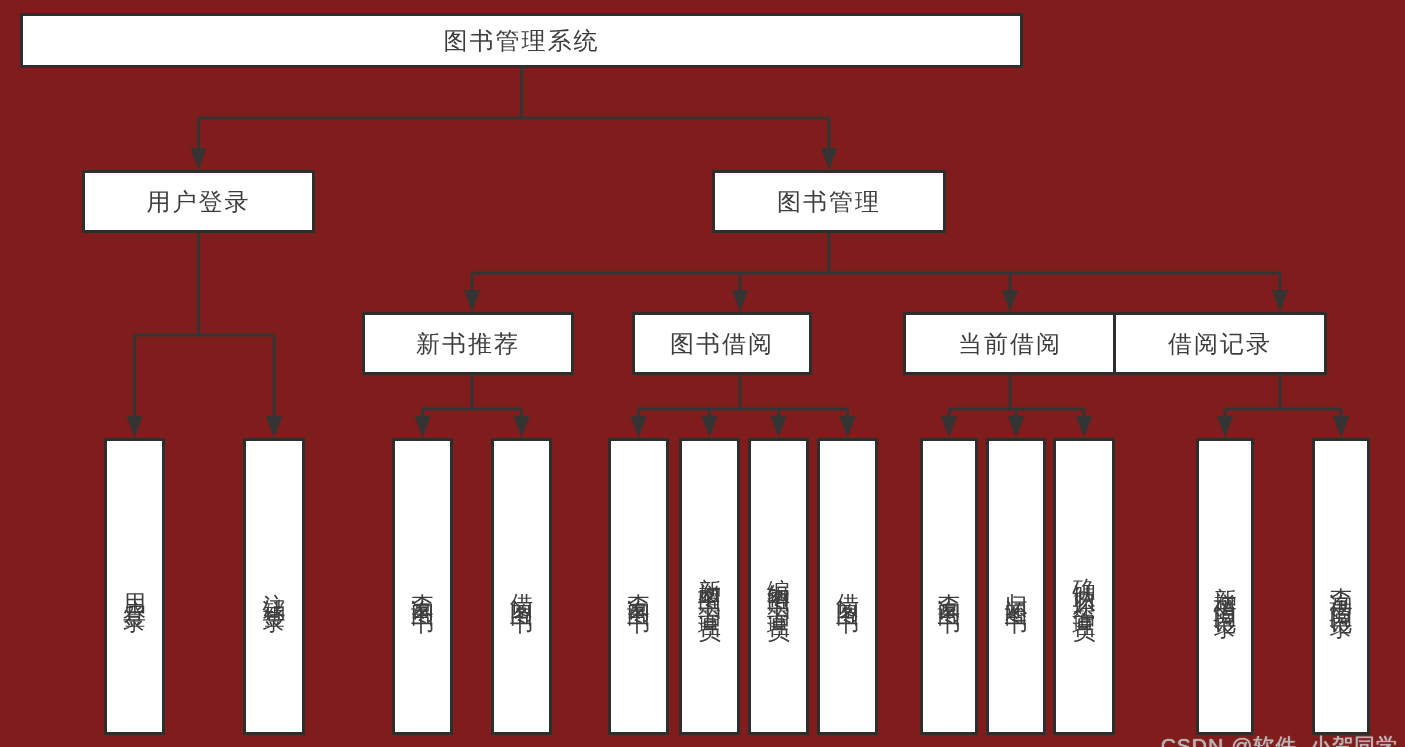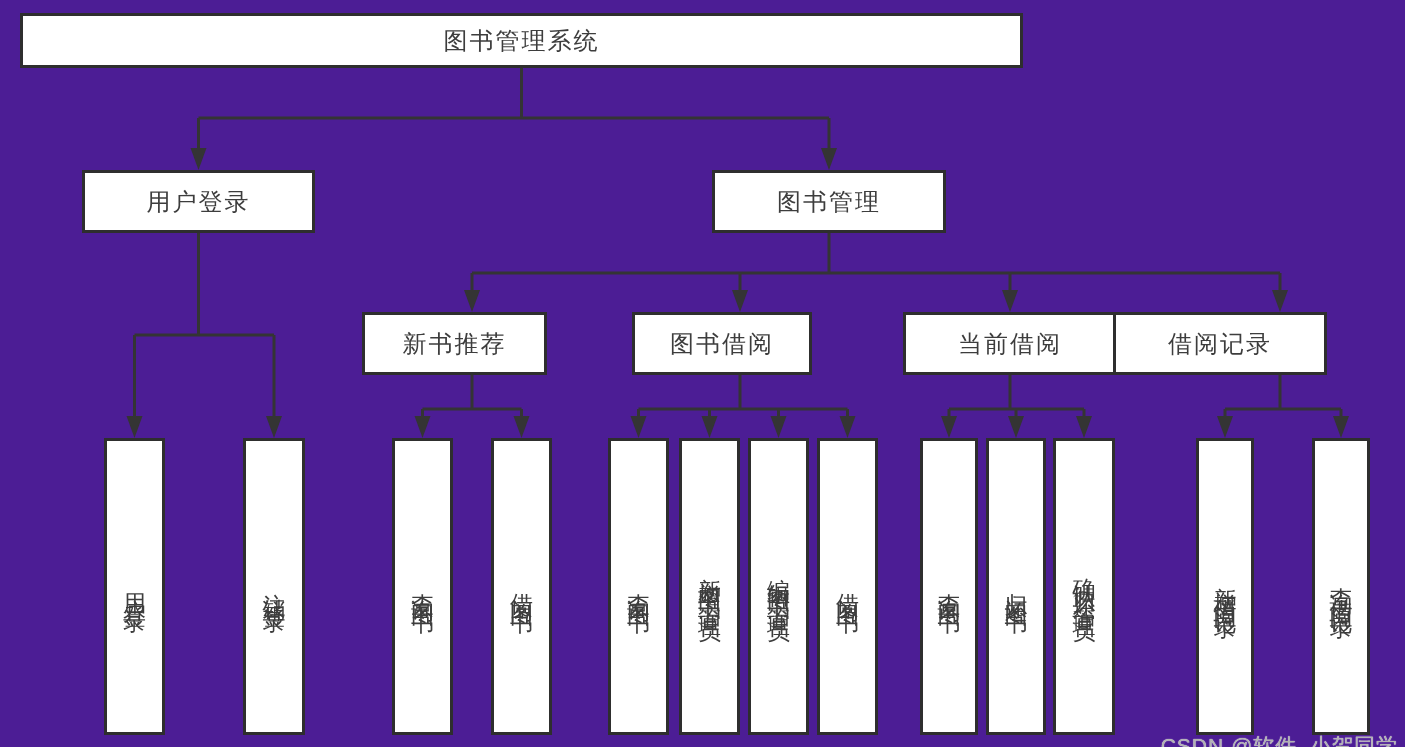--- a/index.html
+++ b/index.html
@@ -3,21 +3,21 @@
 <meta charset="utf-8">
 <style>
   html,body { margin:0; padding:0; }
   body {
     font-family: "Liberation Sans", "DejaVu Sans", sans-serif;
     background:#ffffff;
   }
   .canvas {
     position:relative;
     width:1405px; height:747px;
-    background:#4c1d95;
+    background:#7f1d1d;
     overflow:hidden;
   }
   .connectors {
     position:absolute; left:0; top:0;
     width:1405px; height:747px;
   }
   .connectors path {
     fill:none; stroke:#343434; stroke-width:3;
   }
   .connectors polygon { fill:#343434; }
@@ -101,21 +101,21 @@
     <span class="hlabel">图书管理系统</span>
   </div>
 
   <div class="node l2-node" style="left:82px; width:233px;">
     <span class="hlabel">用户登录</span>
   </div>
   <div class="node l2-node" style="left:712px; width:234px;align-items:center;">
     <span class="hlabel">图书管理</span>
   </div>
 
-  <div class="node l3-node" style="left:362px; width:185px;">
+  <div class="node l3-node" style="left:362px; width:212px;">
     <span class="hlabel">新书推荐</span>
   </div>
   <div class="node l3-node" style="left:632px; width:180px;">
     <span class="hlabel">图书借阅</span>
   </div>
   <div class="node l3-node" style="left:903px; width:214px;">
     <span class="hlabel">当前借阅</span>
   </div>
   <div class="node l3-node" style="left:1113px; width:214px;">
     <span class="hlabel">借阅记录</span>

